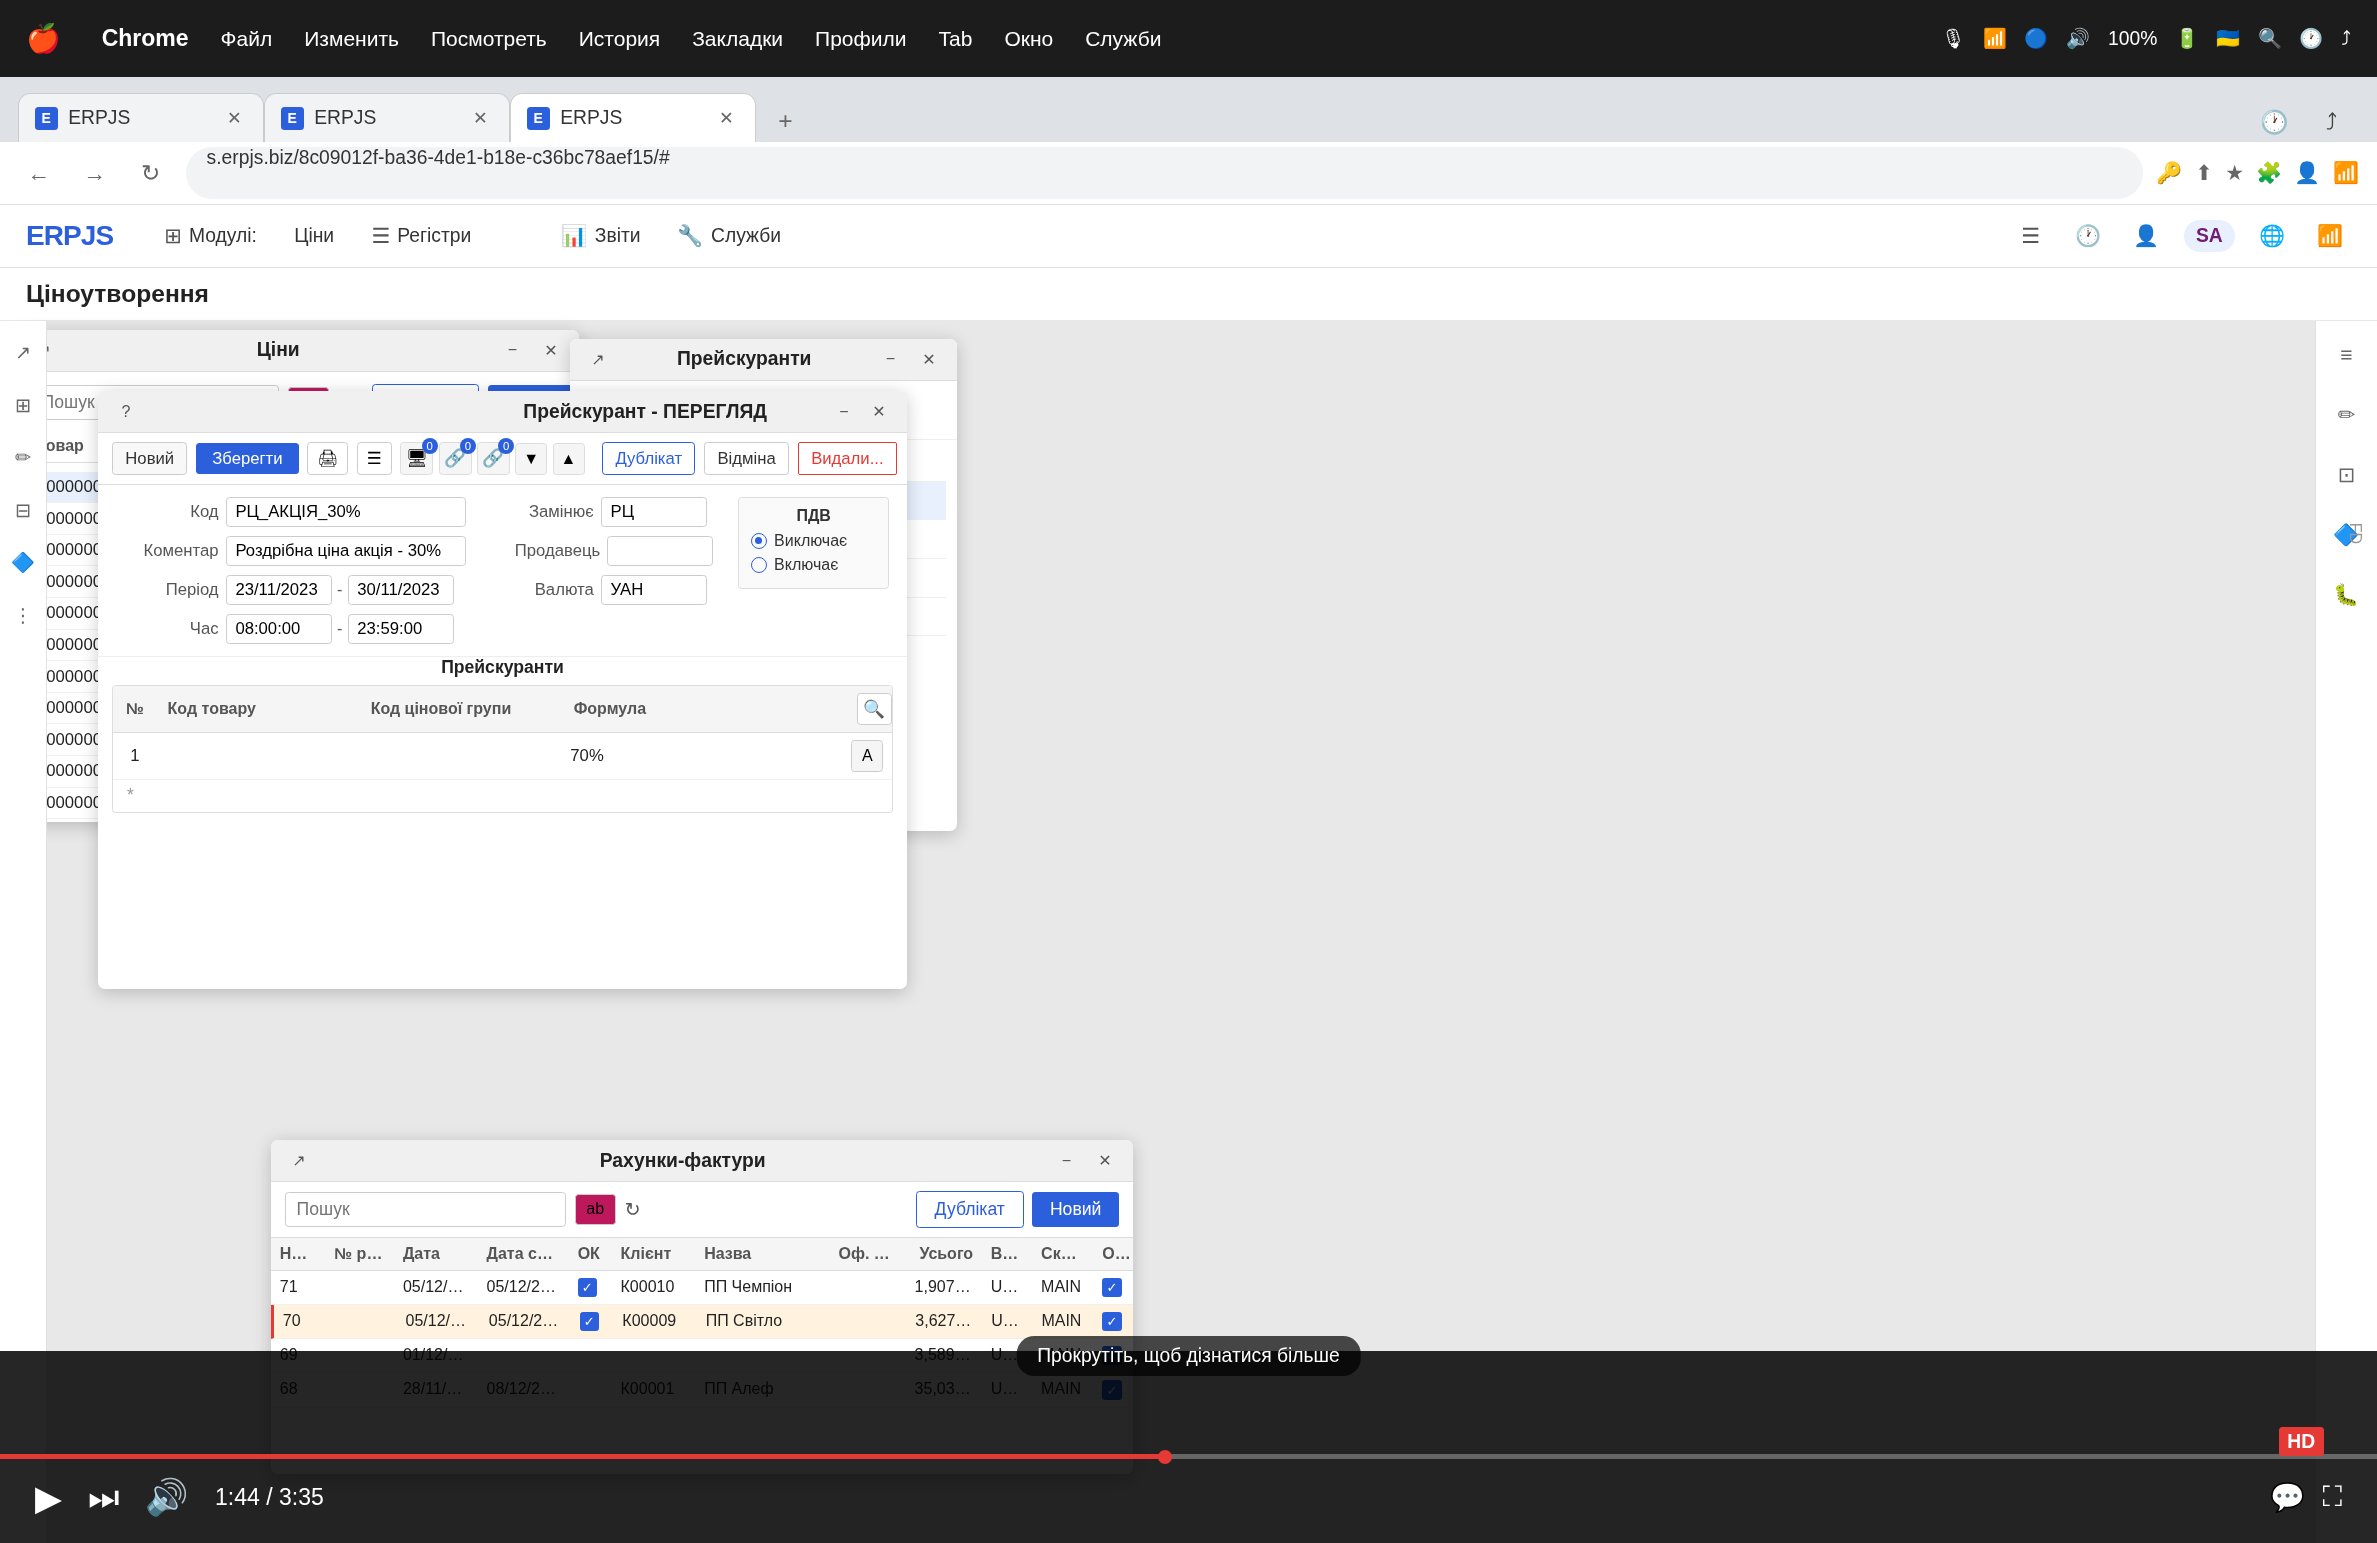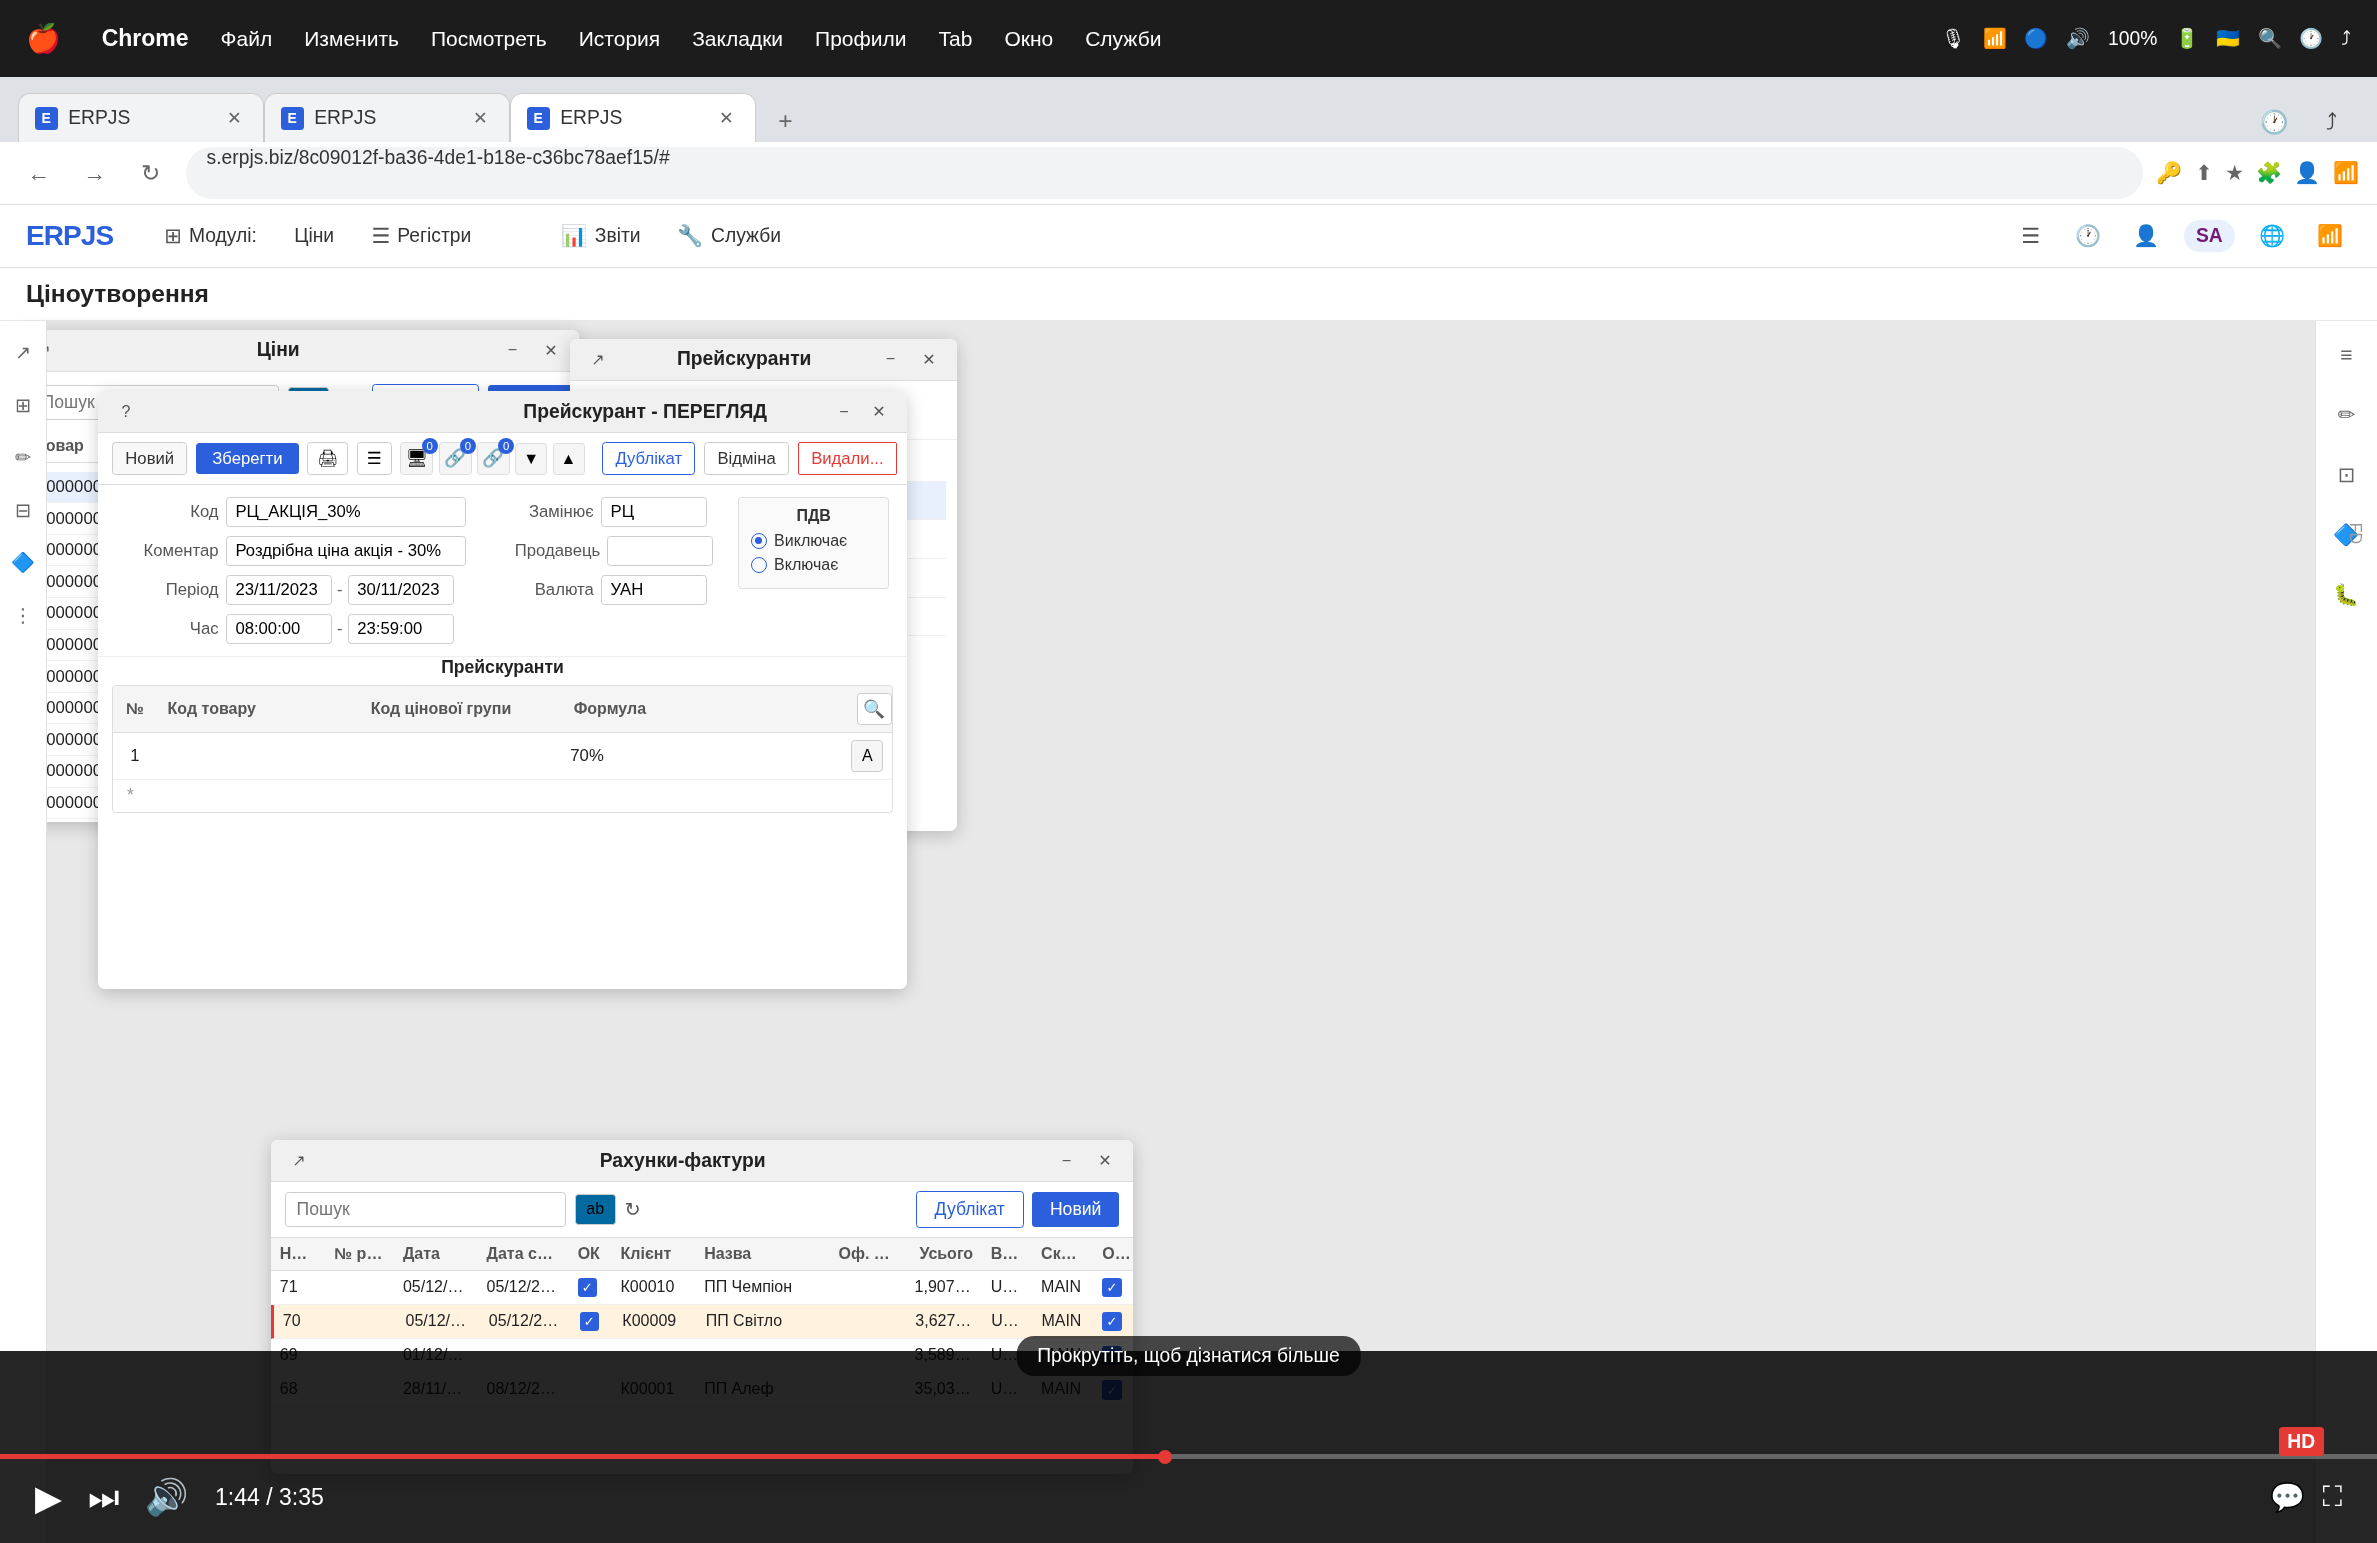--- a/index.html
+++ b/index.html
@@ -56,21 +56,21 @@
     
     .panel { position: absolute; background: #fff; border-radius: 7px; box-shadow: 0 3.5px 17.6px rgba(0,0,0,0.2); overflow: hidden; }
     .panel-header { height: 42px; background: #f0f0f0; display: flex; align-items: center; padding: 0 14px; border-bottom: 0.9px solid #ddd; gap: 10.6px; }
     .panel-title { font-size: 19.3px; font-weight: 600; flex: 1; text-align: center; color: #222; }
     .panel-btn { width: 28px; height: 28px; display: flex; align-items: center; justify-content: center; border-radius: 3.5px; cursor: pointer; font-size: 16px; color: #555; }
 
     
     .ciny-panel { left: 16px; top: 8.8px; width: 563px; height: 492px; }
     .search-row { display: flex; align-items: center; gap: 8.8px; }
     .search-input { flex: 1; height: 35px; border: 0.9px solid #ccc; border-radius: 3.5px; padding: 0 10.6px; font-size: 17.6px; }
-    .btn-ab { background: #0369a1; border: 0.9px solid #ccc; border-radius: 3.5px; padding: 5.3px 10.6px; font-size: 16px; cursor: pointer; }
+    .btn-ab { background: #be185d; border: 0.9px solid #ccc; border-radius: 3.5px; padding: 5.3px 10.6px; font-size: 16px; cursor: pointer; }
     .btn-refresh { background: none; border: none; font-size: 19.3px; cursor: pointer; color: #555; }
     .btn-duplkat { background: #fff; border: 0.9px solid #2b5fdb; color: #2b5fdb; padding: 7px 17.6px; border-radius: 3.5px; font-size: 17.6px; cursor: pointer; }
     .btn-noviy { background: #2b5fdb; border: none; color: #fff; padding: 7px 17.6px; border-radius: 3.5px; font-size: 17.6px; cursor: pointer; }
 
     .table-header-row { display: flex; border-bottom: 0.9px solid #ddd; padding: 7px 0; font-size: 16px; font-weight: 600; color: #555; }
     .col-tovar { flex: 1; padding: 0 7px; }
     .col-preysk { flex: 1.5; padding: 0 7px; }
     .col-komentar { flex: 2; padding: 0 7px; }
     .col-cina { flex: 1; padding: 0 7px; }
 

